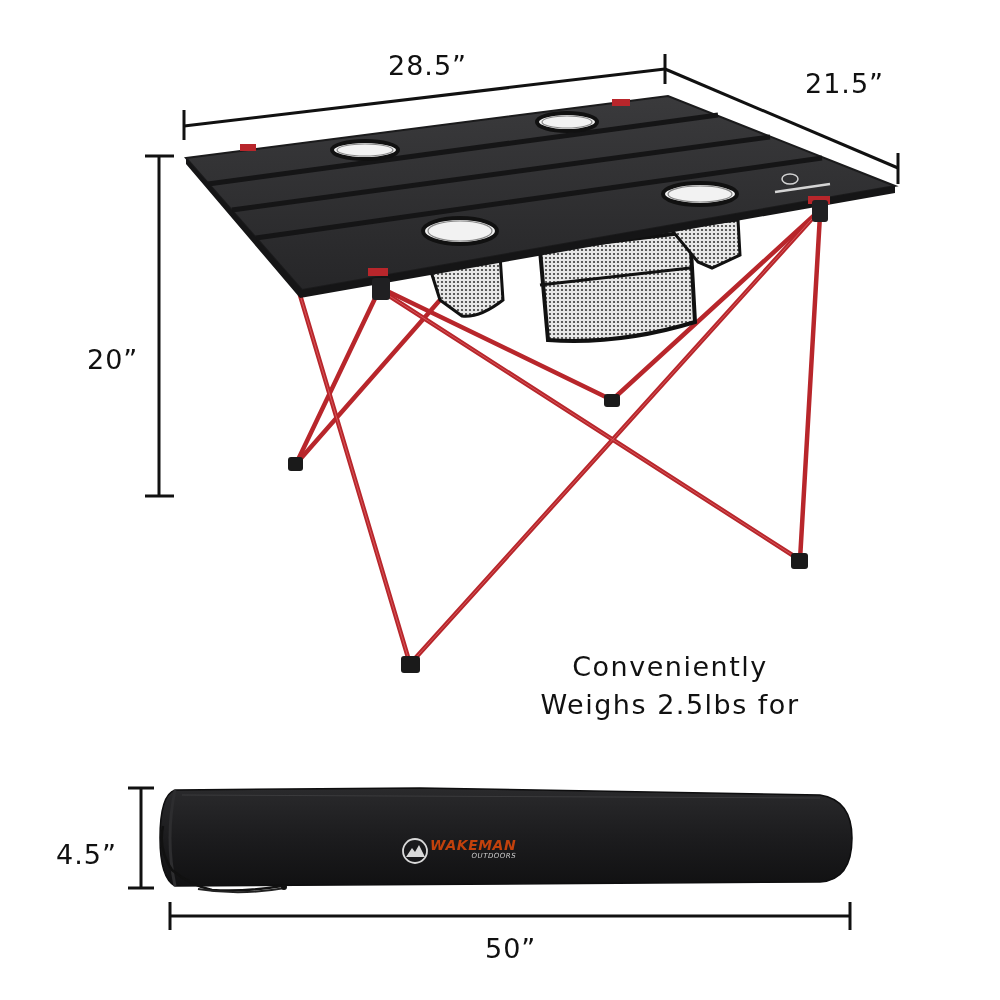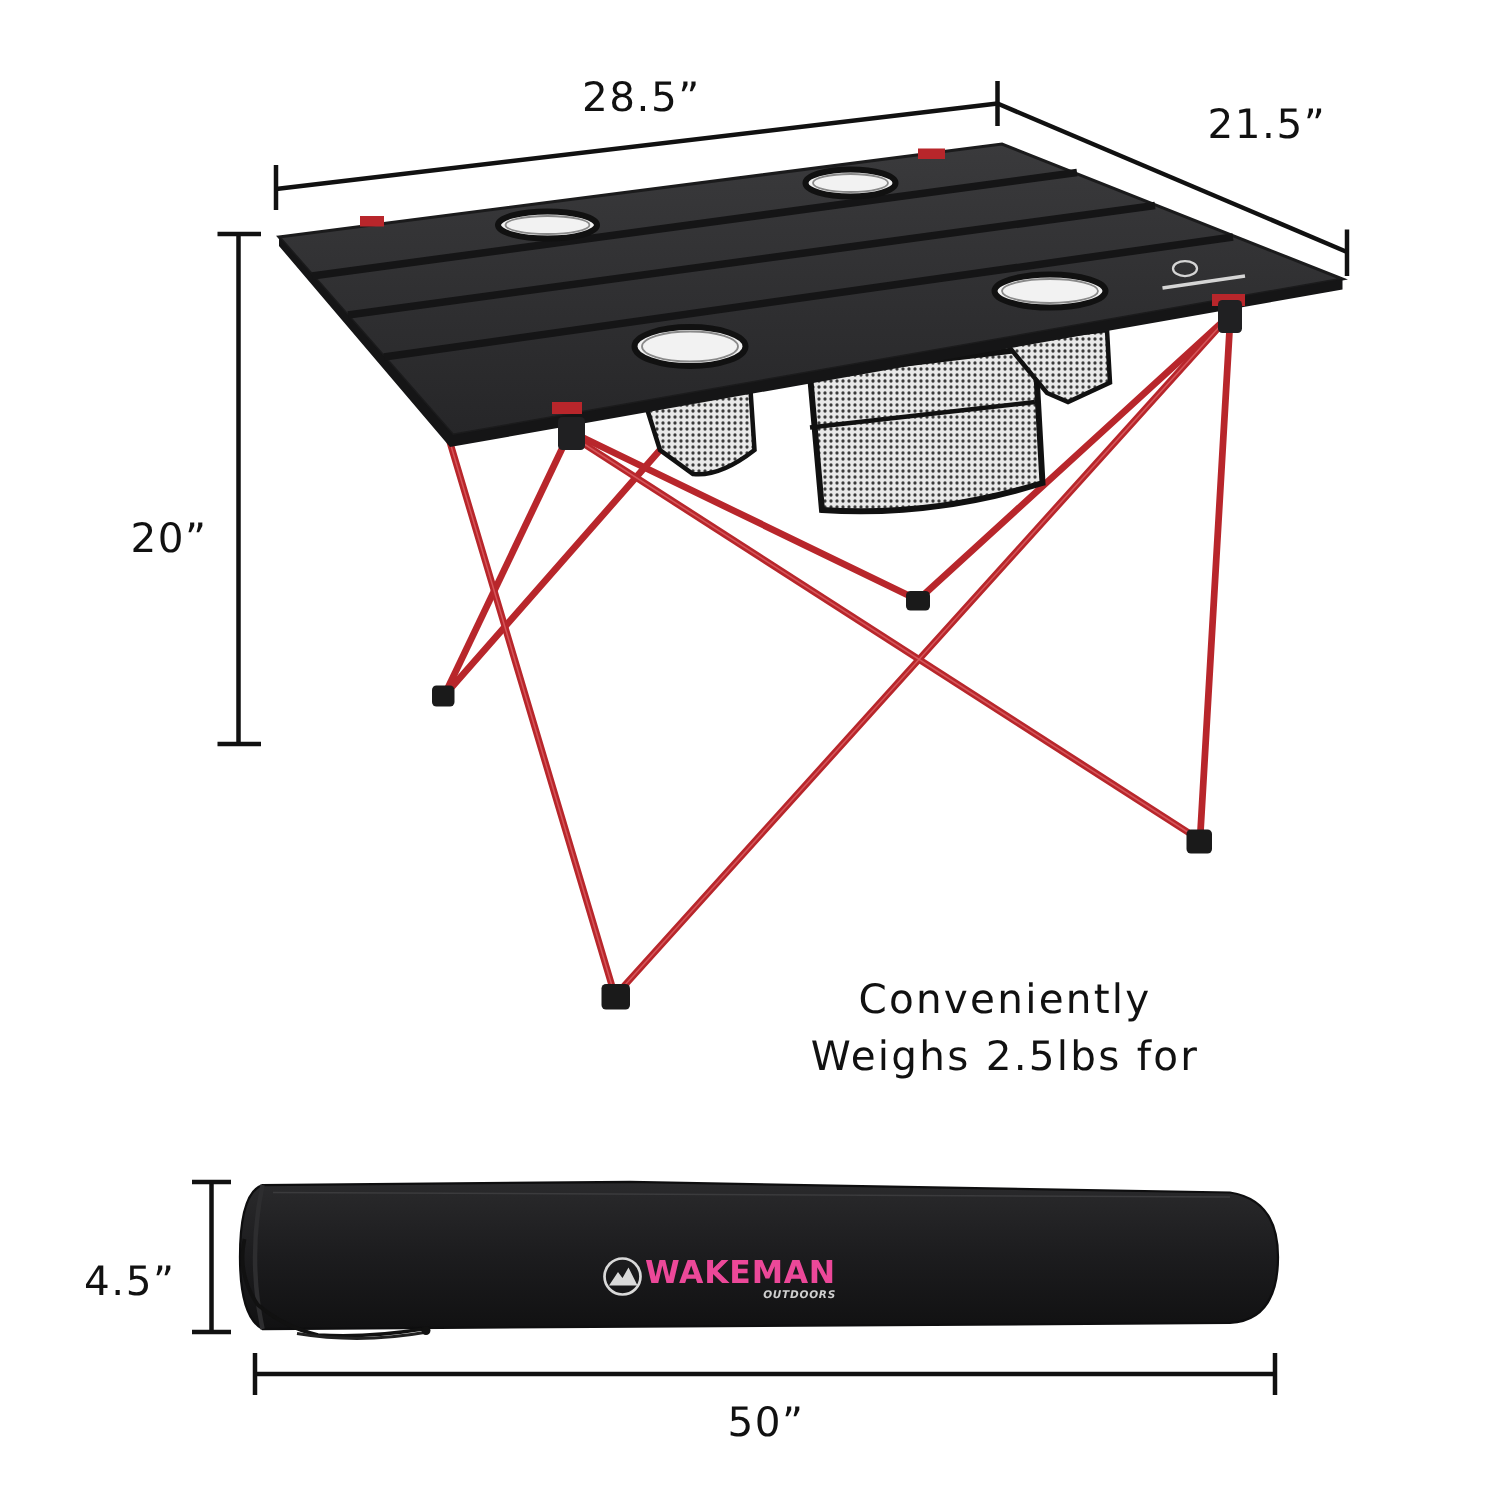--- a/index.html
+++ b/index.html
@@ -7,23 +7,23 @@
          font-family: "DejaVu Sans", sans-serif; }
   .stage { position: absolute; left: 0; top: 0; width: 804px; height: 1000px; }
   .dim-label { position: absolute; font-family: "DejaVu Sans", sans-serif; font-size: 27px;
                color: #111; letter-spacing: 1px; white-space: nowrap; }
   .caption { position: absolute; left: 490px; top: 615px; width: 360px; text-align: center;
              font-family: "DejaVu Sans", sans-serif; font-size: 27px; line-height: 38px;
              color: #111; letter-spacing: 1.5px; margin-top: 33px; }
   .caption div { white-space: nowrap; }
   .logo { position: absolute; display: flex; align-items: center; gap: 4px; }
   .logo-text { display: flex; flex-direction: column; align-items: flex-end; line-height: 1; }
-  .logo-main { font-family: "DejaVu Sans", sans-serif; font-weight: bold; 
-               color: #ec4899; font-size: 21px; letter-spacing: 0.5px; }
-  .logo-sub { font-family: "DejaVu Sans", sans-serif; font-weight: bold; font-style: italic;
+  .logo-main { font-family: "DejaVu Sans", sans-serif; font-weight: bold; font-style: italic;
+               color: #c2410c; font-size: 14px; letter-spacing: 0.5px; }
+  .logo-sub { font-family: "DejaVu Sans", sans-serif; font-weight: normal; font-style: italic;
               color: #cfcfcf; font-size: 7px; letter-spacing: 0.5px; margin-top: 1px; }
 </style>
 </head>
 <body>
 
 <div class="stage">
 
   <svg width="1000" height="1000" viewBox="0 0 1000 1000" style="position:absolute;left:0;top:0">
     <defs>
       <pattern id="mesh" width="4" height="4" patternUnits="userSpaceOnUse">

